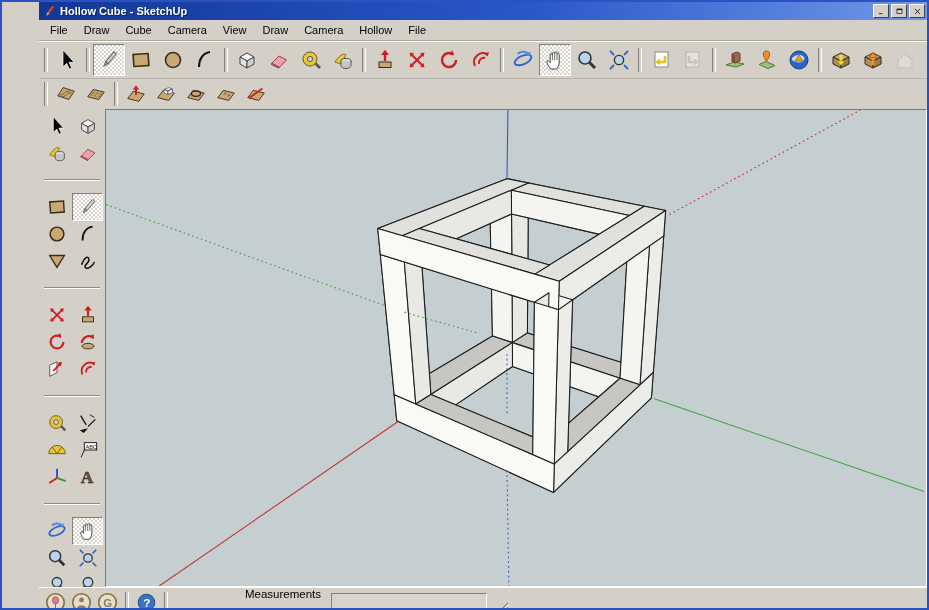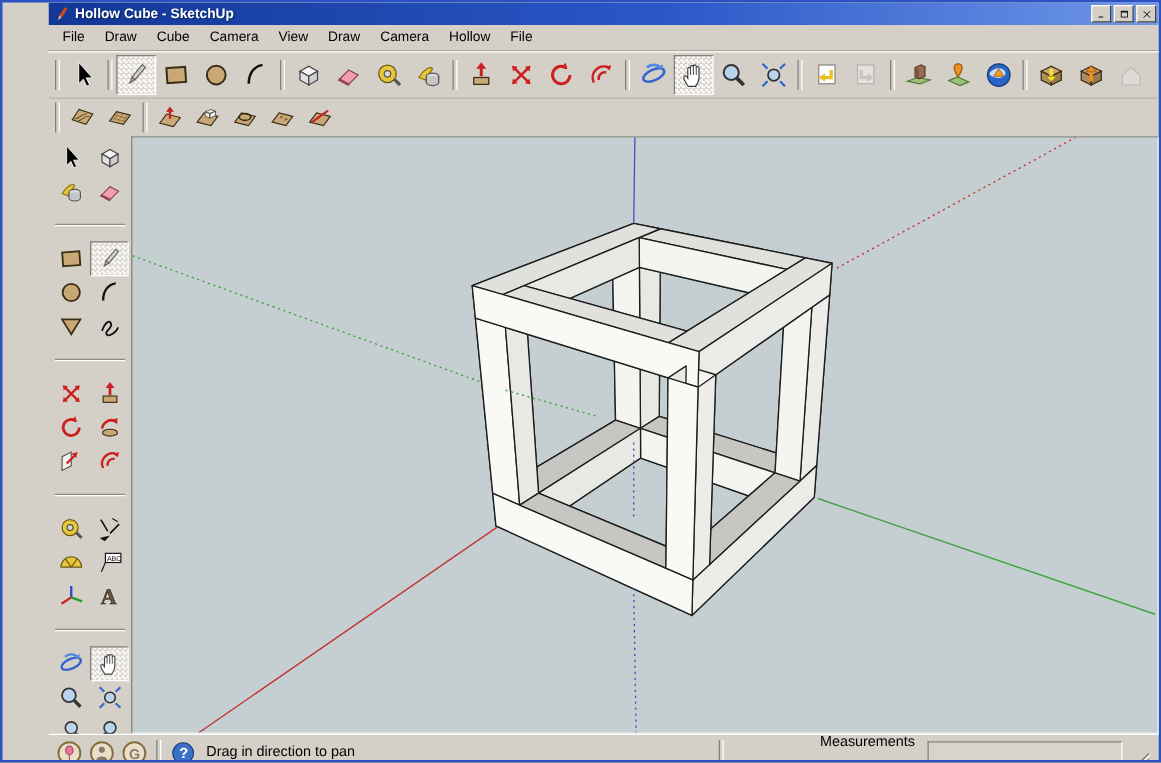--- a/index.html
+++ b/index.html
@@ -594,21 +594,20 @@
         <span class="scircle icon"><svg width="21" height="21" viewBox="0 0 24 24">
             <circle cx="12" cy="12" r="10" fill="#E8DFC8" stroke="#8a6d3c" stroke-width="1.8"></circle>
             <text x="7" y="17" font-size="13" font-family="Liberation Sans,sans-serif" font-weight="bold" fill="#8a7a6a">G</text>
           </svg></span>
       </span>
     <span class="sdiv"></span>
     <span class="scircle icon" id="helpicon"><svg width="21" height="21" viewBox="0 0 24 24">
           <circle cx="12" cy="12" r="9.5" fill="#3A70C8" stroke="#1c3e78"></circle>
           <text x="8.4" y="16.8" font-size="13.5" font-weight="bold" font-family="Liberation Sans,sans-serif" fill="#fff">?</text>
         </svg></span>
-    <span class="hint">Drag in direction to pan</span>
     <span class="sdiv"></span>
     <span class="mlabel">Measurements</span>
     <input class="minput" value="" style="">
     <span class="grip icon" id="grip"><svg width="15" height="15" viewBox="0 0 16 16">
           <path d="M14 2L2 14M14 7L7 14M14 12l-2 2" stroke="#808080" stroke-width="1.4"></path>
           <path d="M15 3L3 15M15 8L8 15M15 13l-2 2" stroke="#fff" stroke-width="1"></path>
         </svg></span>
   </div>
 
 </div>

